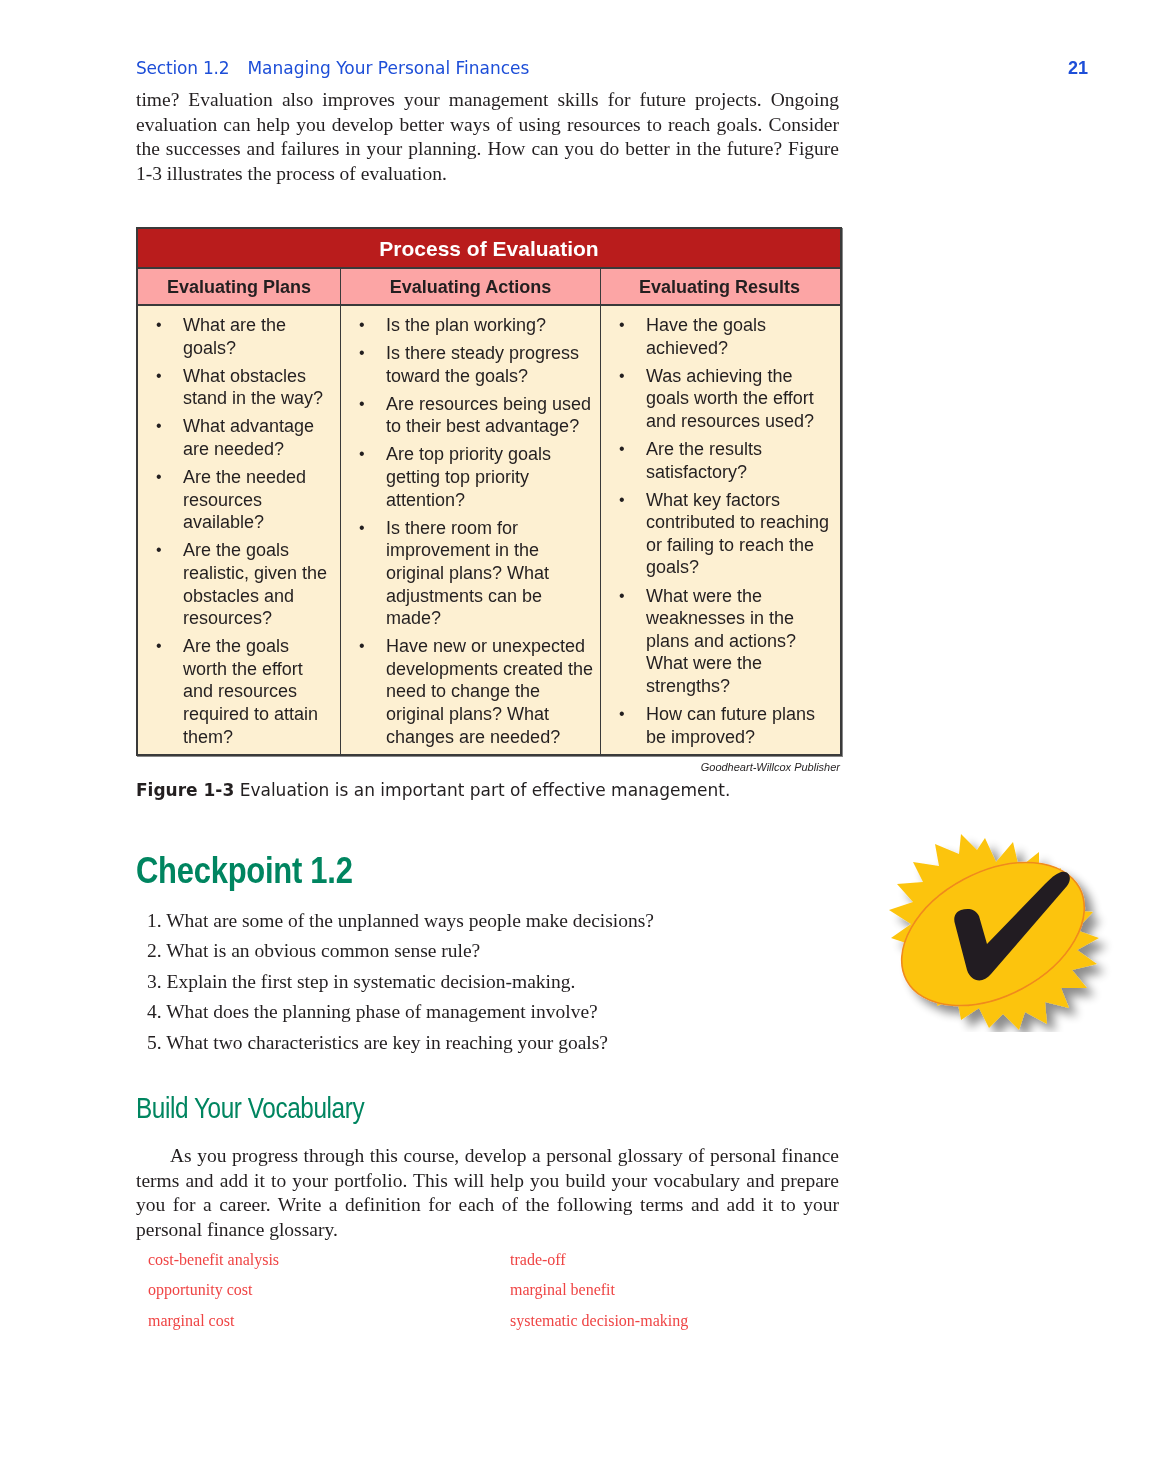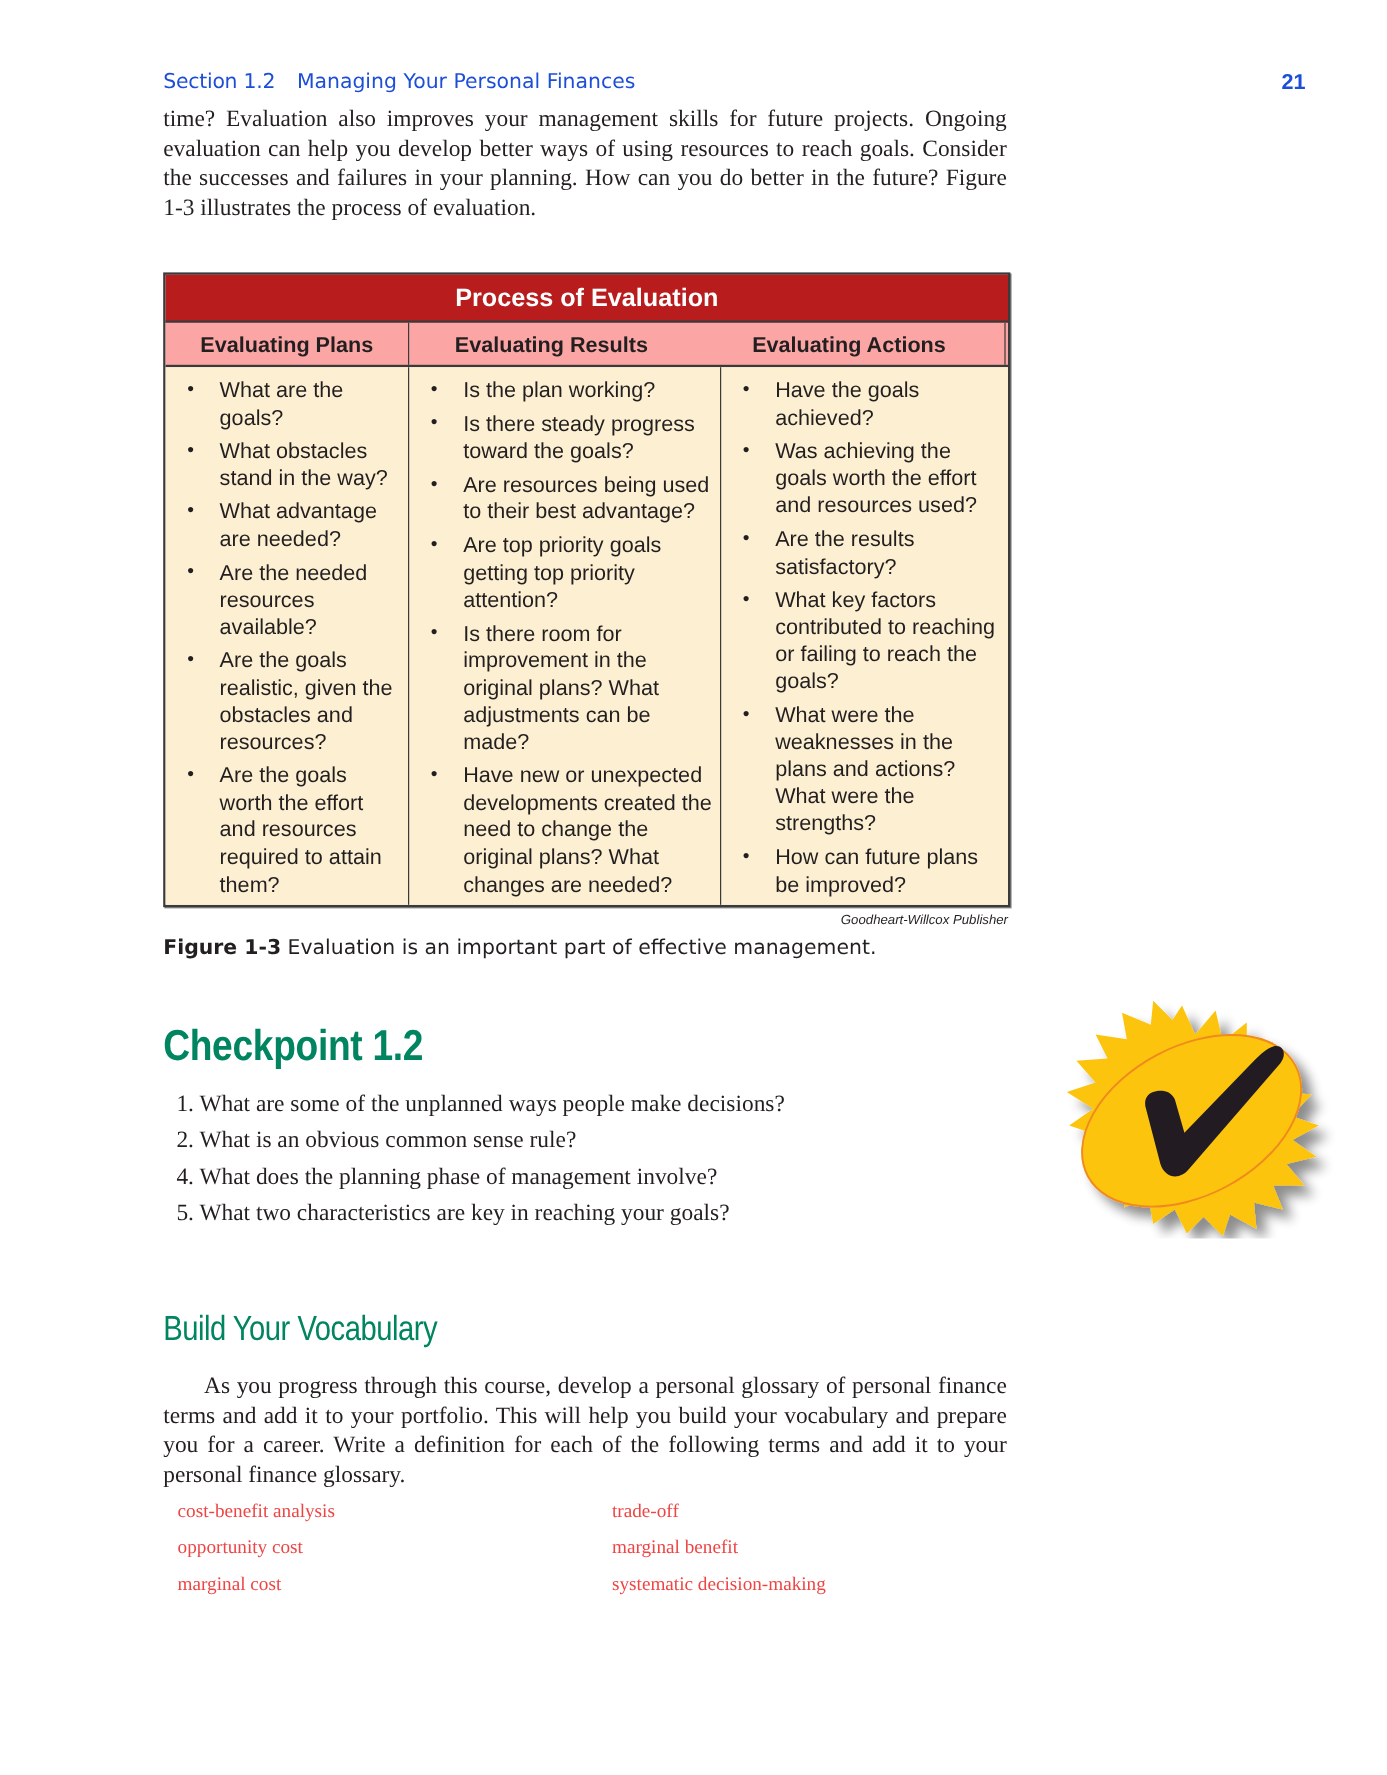--- a/index.html
+++ b/index.html
@@ -93,22 +93,22 @@
   <span class="section">Section 1.2</span><span class="sep"></span><span>Managing Your Personal Finances</span>
   <span class="page-num">21</span>
 </div>
 
 <p class="body-text intro" style="margin:0;">time? Evaluation also improves your management skills for future projects. Ongoing evaluation can help you develop better ways of using resources to reach goals. Consider the successes and failures in your planning. How can you do better in the future? Figure 1-3 illustrates the process of evaluation.</p>
 
 <div class="fig-table">
   <div class="fig-title">Process of Evaluation</div>
   <div class="fig-headers">
     <div class="hcell col1">Evaluating Plans</div>
+    <div class="hcell col2">Evaluating Actions</div>
     <div class="hcell col3">Evaluating Results</div>
-    <div class="hcell col2">Evaluating Actions</div>
   </div>
   <div class="fig-body">
     <div class="col1">
       <ul>
         <li><span class="bullet">•</span><span>What are the goals?</span></li>
         <li><span class="bullet">•</span><span>What obstacles stand in the way?</span></li>
         <li><span class="bullet">•</span><span>What advantage are needed?</span></li>
         <li><span class="bullet">•</span><span>Are the needed resources available?</span></li>
         <li><span class="bullet">•</span><span>Are the goals realistic, given the obstacles and resources?</span></li>
         <li><span class="bullet">•</span><span>Are the goals worth the effort and resources required to attain them?</span></li>
@@ -139,20 +139,21 @@
 
 <div class="credit">Goodheart-Willcox Publisher</div>
 <div class="caption">
   <span class="fig-label">Figure 1-3</span><span> Evaluation is an important part of effective management.</span>
 </div>
 
 <div class="checkpoint-title">Checkpoint 1.2</div>
 <ul class="questions">
   <li>1. What are some of the unplanned ways people make decisions?</li>
   <li>2. What is an obvious common sense rule?</li>
+  <li>3. Explain the first step in systematic decision-making.</li>
   <li>4. What does the planning phase of management involve?</li>
   <li>5. What two characteristics are key in reaching your goals?</li>
 </ul>
 
 <div class="badge">
   <svg width="270" height="200" viewBox="0 0 270 200" xmlns="http://www.w3.org/2000/svg">
     <defs>
       <filter id="sh" x="-20%" y="-20%" width="150%" height="150%">
         <feGaussianBlur in="SourceAlpha" stdDeviation="5"></feGaussianBlur>
         <feOffset dx="8" dy="8" result="o"></feOffset>

